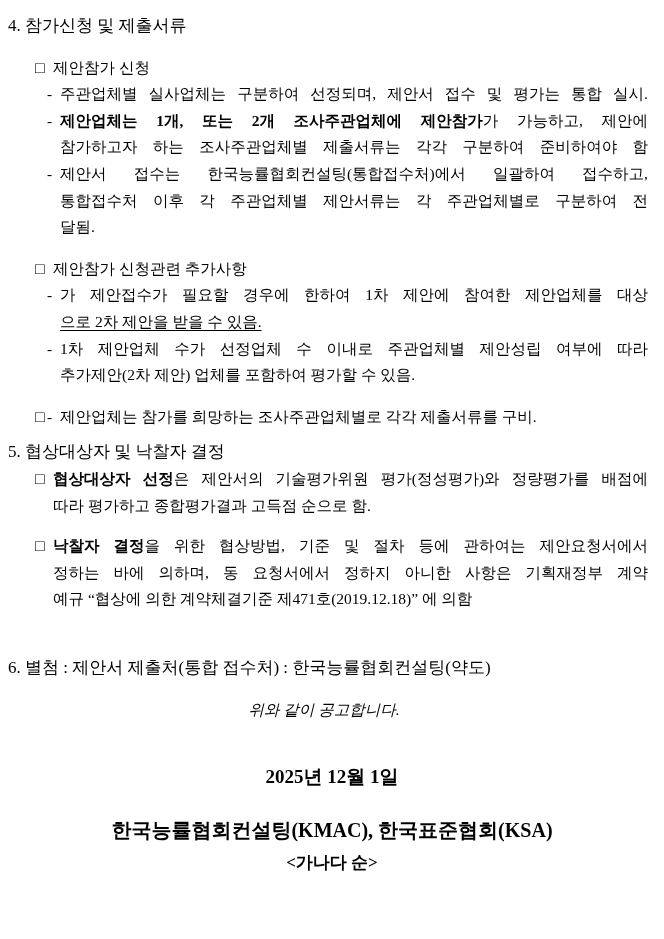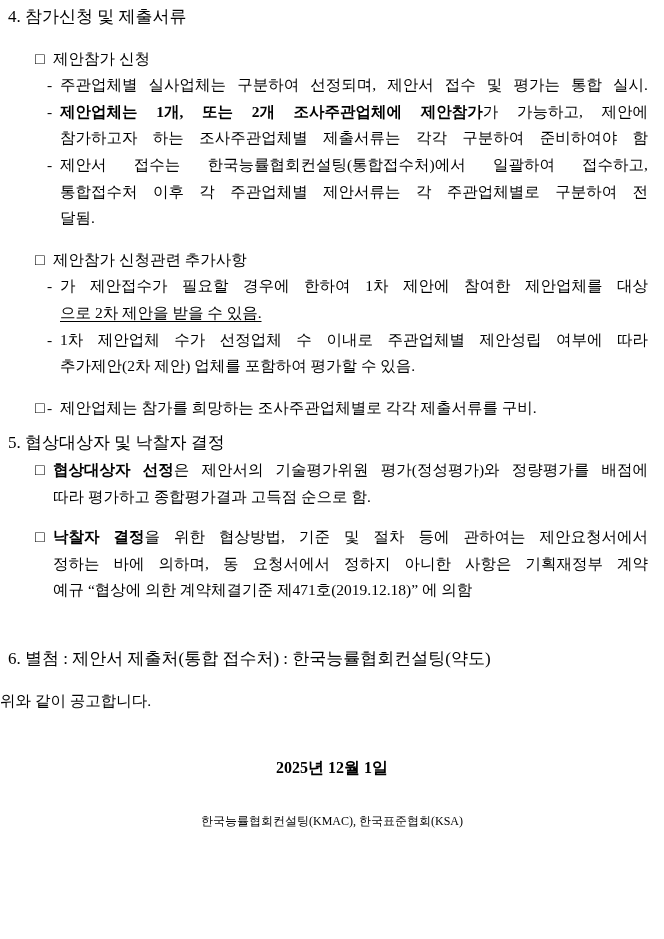--- a/index.html
+++ b/index.html
@@ -5,45 +5,45 @@
   html, body { margin: 0; padding: 0; background: #ffffff; }
   body {
     width: 664px; height: 939px;
     color: #000000;
     font-family: "Liberation Serif", "DejaVu Serif", serif;
     overflow: hidden;
   }
   .page {
     width: 664px; height: 939px;
     box-sizing: border-box;
-    padding-top: 4px;
+    padding-top: 13px;
     overflow: hidden;
     background: #ffffff;
   }
   .line {
     position: relative;
     line-height: 26.6px;
     font-size: 15.5px;
     letter-spacing: 0px;
   }
   .heading { padding-left: 8px;  font-size: 17px; }
   .box      { padding-left: 53px; }
   .wrap-box { padding-left: 53px; }
   .dash     { padding-left: 60px; }
   .wrap-dash{ padding-left: 60px; }
   .just {
     text-align: justify;
     text-align-last: justify;
     -moz-text-align-last: justify;
     padding-right: 16px;
   }
-  .right  { text-align: left; padding-right: 16px; }
+  .right  { text-align: center; padding-right: 16px; font-style: italic; }
   .center { text-align: center; }
-  .date  { font-weight: bold; font-size: 16px; }
-  .org   { font-weight: normal; font-size: 12px; }
+  .date  { font-weight: bold; font-size: 19px; }
+  .org   { font-weight: bold; font-size: 20px; }
   .order { font-weight: bold; font-size: 17px; }
   .b { font-weight: bold; }
   .u { text-decoration: underline; text-underline-offset: 3px; }
   .marker { position: absolute; top: 0; }
   .box  > .marker { left: 35px; font-size: 16px; }
   .dash > .marker { left: 47px; }
 </style>
 </head>
 <body>
 
@@ -67,13 +67,14 @@
     <div class="line heading" style="margin-top: 9px;"><span>5. 협상대상자 및 낙찰자 결정</span></div>
     <div class="line box just"><span class="marker">□</span><span class="b">협상대상자 선정</span><span>은 제안서의 기술평가위원 평가(정성평가)와 정량평가를 배점에</span></div>
     <div class="line wrap-box"><span>따라 평가하고 종합평가결과 고득점 순으로 함.</span></div>
     <div class="line box just" style="margin-top: 14px;"><span class="marker">□</span><span class="b">낙찰자 결정</span><span>을 위한 협상방법, 기준 및 절차 등에 관하여는 제안요청서에서</span></div>
     <div class="line wrap-box just"><span>정하는 바에 의하며, 동 요청서에서 정하지 아니한 사항은 기획재정부 계약</span></div>
     <div class="line wrap-box"><span>예규  “협상에 의한 계약체결기준 제471호(2019.12.18)” 에 의함</span></div>
     <div class="line heading" style="margin-top: 42px;"><span>6. 별첨 : 제안서 제출처(통합 접수처) : 한국능률협회컨설팅(약도)</span></div>
     <div class="line right" style="margin-top: 16px;"><span>위와 같이 공고합니다.</span></div>
     <div class="line center date" style="margin-top: 40px;"><span>2025년 12월 1일</span></div>
     <div class="line center org" style="margin-top: 26px;"><span>한국능률협회컨설팅(KMAC), 한국표준협회(KSA)</span></div>
+    <div class="line center order" style="margin-top: 7px;"><span>&lt;가나다 순&gt;</span></div>
   </div>
 
 </body></html>

